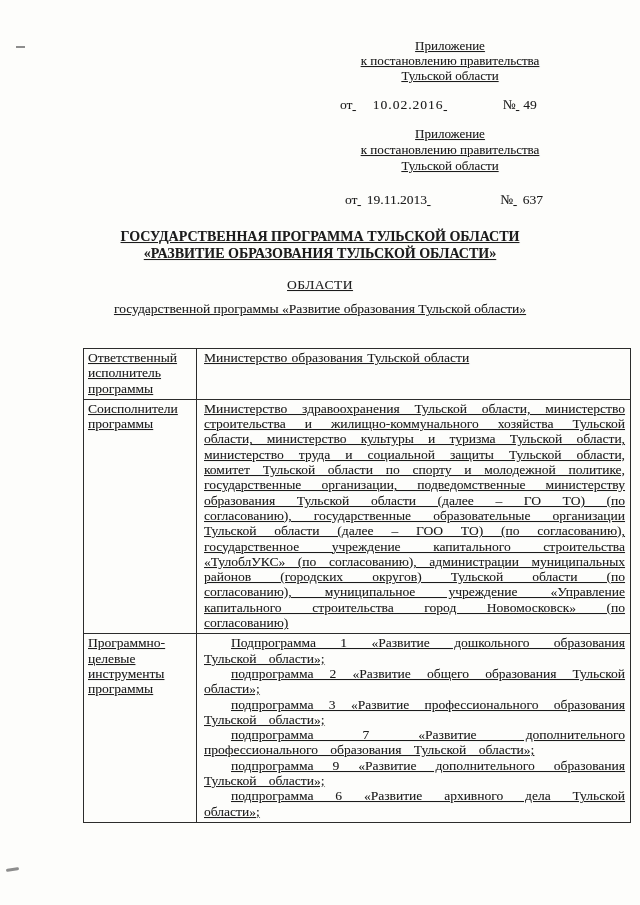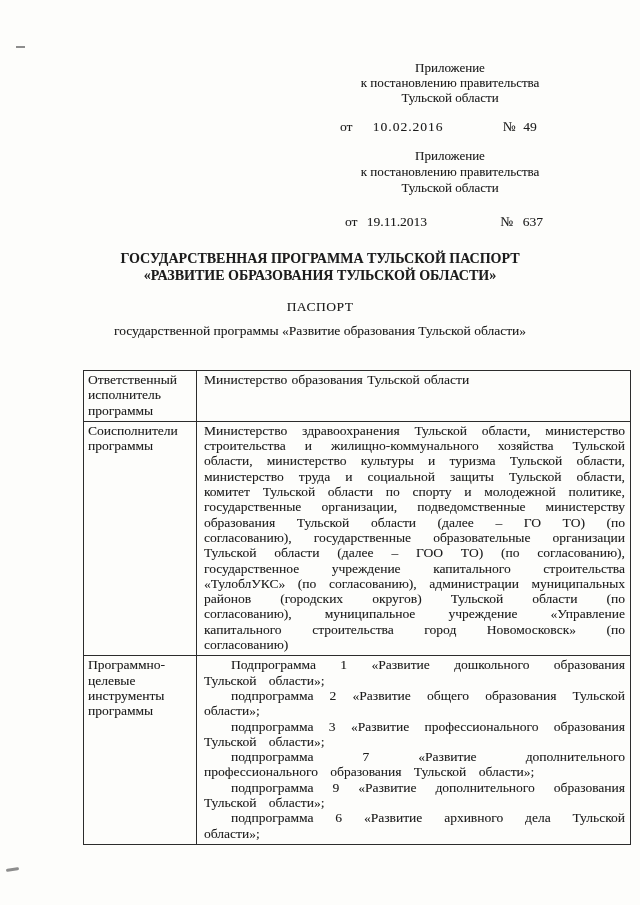--- a/index.html
+++ b/index.html
@@ -6,22 +6,23 @@
   html, body { background: #fdfdfb; }
   body {
     width: 640px; height: 905px;
     font-family: "Liberation Serif", serif;
     color: #1c1c1c;
     position: relative;
     overflow: hidden;
   }
   .page {
     position: absolute; inset: 0;
-    padding-top: 60px;
+    padding-top: 38px;
     text-shadow: 0.2px 0.2px 0.35px rgba(50,50,50,0.30);
+    text-decoration: underline;
   }
   .scan-artifact { position: absolute; background: #8d8d8d; }
   .artifact-1 { left: 16px; top: 46px; width: 9px; height: 2px; }
   .artifact-2 { left: 6px; top: 868px; width: 13px; height: 3px; border-radius: 2px; transform: rotate(-8deg); }
 
   .header-right { width: 300px; margin: 0 40px 0 auto; font-size: 13px; line-height: 15px; }
   .appendix-center { text-align: center; }
   .appendix-2 { margin-top: 14px; line-height: 16px; }
   .date-line { margin-top: 14px; white-space: nowrap; font-size: 13.5px; }
   .date-line span { display: inline-block; }
@@ -73,25 +74,25 @@
     </div>
     <div class="date-line date-line-2">
       <span class="dl2-ot">от</span>
       <span class="dl2-date">19.11.2013</span>
       <span class="dl2-sign">№</span>
       <span class="dl2-num">637</span>
     </div>
   </div>
 
   <div class="doc-title">
-    <div>ГОСУДАРСТВЕННАЯ ПРОГРАММА ТУЛЬСКОЙ ПАСПОРТ</div>
+    <div>ГОСУДАРСТВЕННАЯ ПРОГРАММА ТУЛЬСКОЙ ОБЛАСТИ</div>
     <div>«РАЗВИТИЕ ОБРАЗОВАНИЯ ТУЛЬСКОЙ ОБЛАСТИ»</div>
   </div>
 
-  <div class="passport-heading">ПАСПОРТ</div>
+  <div class="passport-heading">ОБЛАСТИ</div>
   <div class="passport-sub">государственной программы «Развитие образования Тульской области»</div>
 
   <table class="doc-table">
     <colgroup>
       <col style="width:113px">
       <col>
     </colgroup>
     <tbody>
       <tr>
         <td class="label-cell">Ответственный исполнитель программы</td>

